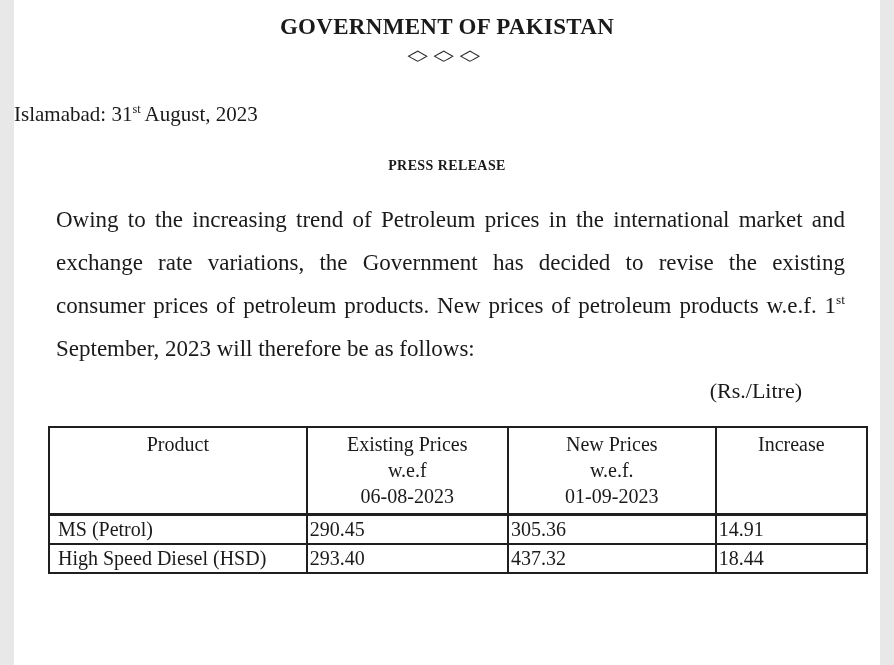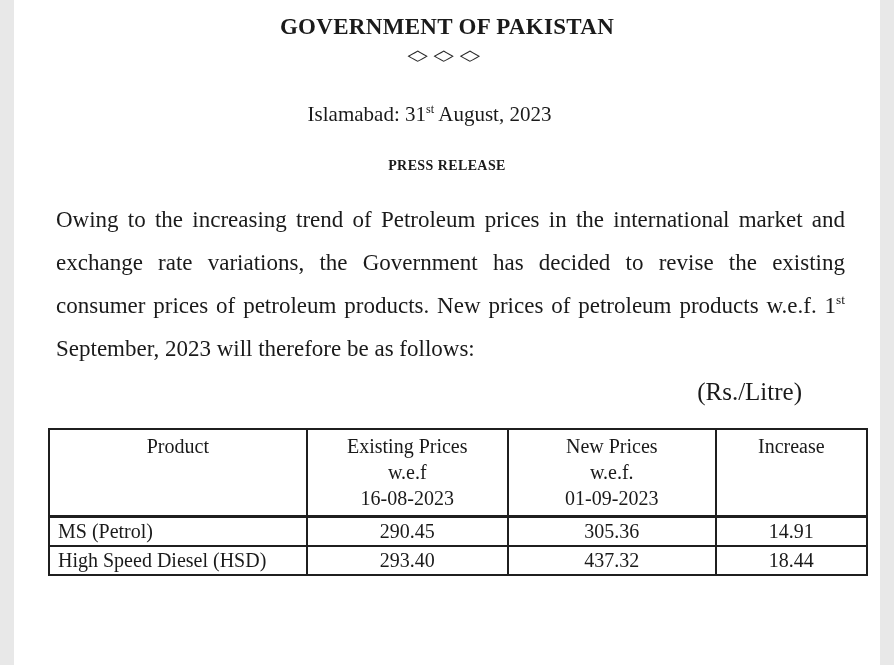--- a/index.html
+++ b/index.html
@@ -29,21 +29,21 @@
   }
   .ornament .glyphs {
     display: inline-block;
     transform: scaleX(1.9) scaleY(1.05);
     transform-origin: center;
     font-size: 14px;
     letter-spacing: 3px;
     color: #2a2a2a;
   }
   .dateline {
-    text-align: center;
+    text-align: left;
     margin-top: 34px;
     margin-right: 35px;
     font-size: 21px;
   }
   sup {
     font-size: 0.58em;
     vertical-align: super;
     line-height: 0;
   }
   .pr-heading {
@@ -63,21 +63,21 @@
     text-align-last: justify;
     white-space: normal;
   }
   .jline.last {
     text-align-last: left;
   }
   .unit-label {
     text-align: right;
     margin-top: 8px;
     margin-right: 78px;
-    font-size: 25px;
+    font-size: 22px;
   }
   table.price-table {
     border-collapse: collapse;
     table-layout: fixed;
     margin-left: 34px;
     margin-top: 22px;
     width: 820px;
     border: 2px solid #1f1f1f;
   }
   .price-table th, .price-table td {
@@ -88,21 +88,20 @@
   .price-table thead th {
     font-weight: normal;
     text-align: center;
     vertical-align: top;
     line-height: 26px;
     padding: 3px 2px 4px 2px;
     border-bottom: 3px solid #1f1f1f;
   }
   .price-table tbody td {
     font-weight: normal;
-    text-align: center;
     line-height: 24px;
     padding: 1px 2px 2px 2px;
     border-top: 1.5px solid #1f1f1f;
   }
   .price-table tbody td.product-cell {
     text-align: left;
     padding-left: 8px;
   }
 </style>
 </head>
@@ -137,21 +136,21 @@
       <col style="width: 18.5%">
     </colgroup>
     <thead>
       <tr>
         <th>
           <div>Product</div>
         </th>
         <th>
           <div>Existing Prices</div>
           <div>w.e.f</div>
-          <div>16-08-2023</div>
+          <div>06-08-2023</div>
         </th>
         <th>
           <div>New Prices</div>
           <div>w.e.f.</div>
           <div>01-09-2023</div>
         </th>
         <th>
           <div>Increase</div>
         </th>
       </tr>

